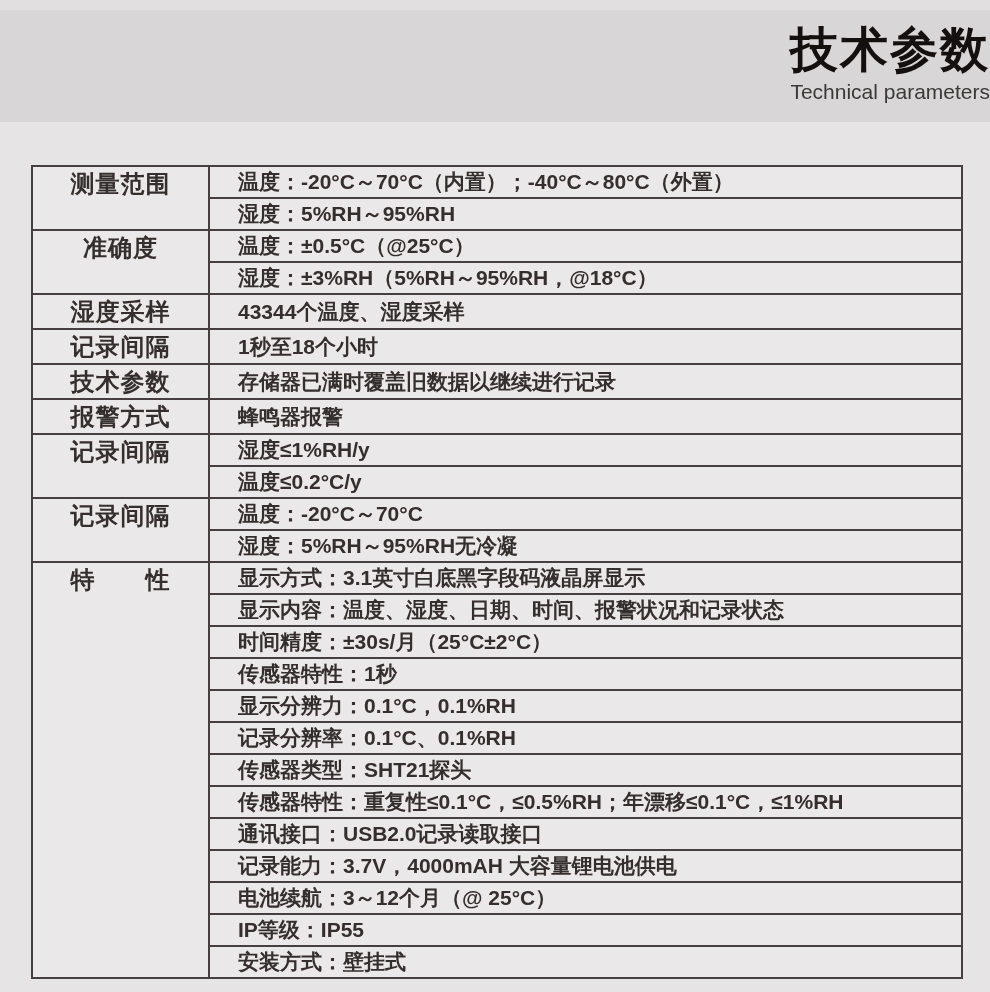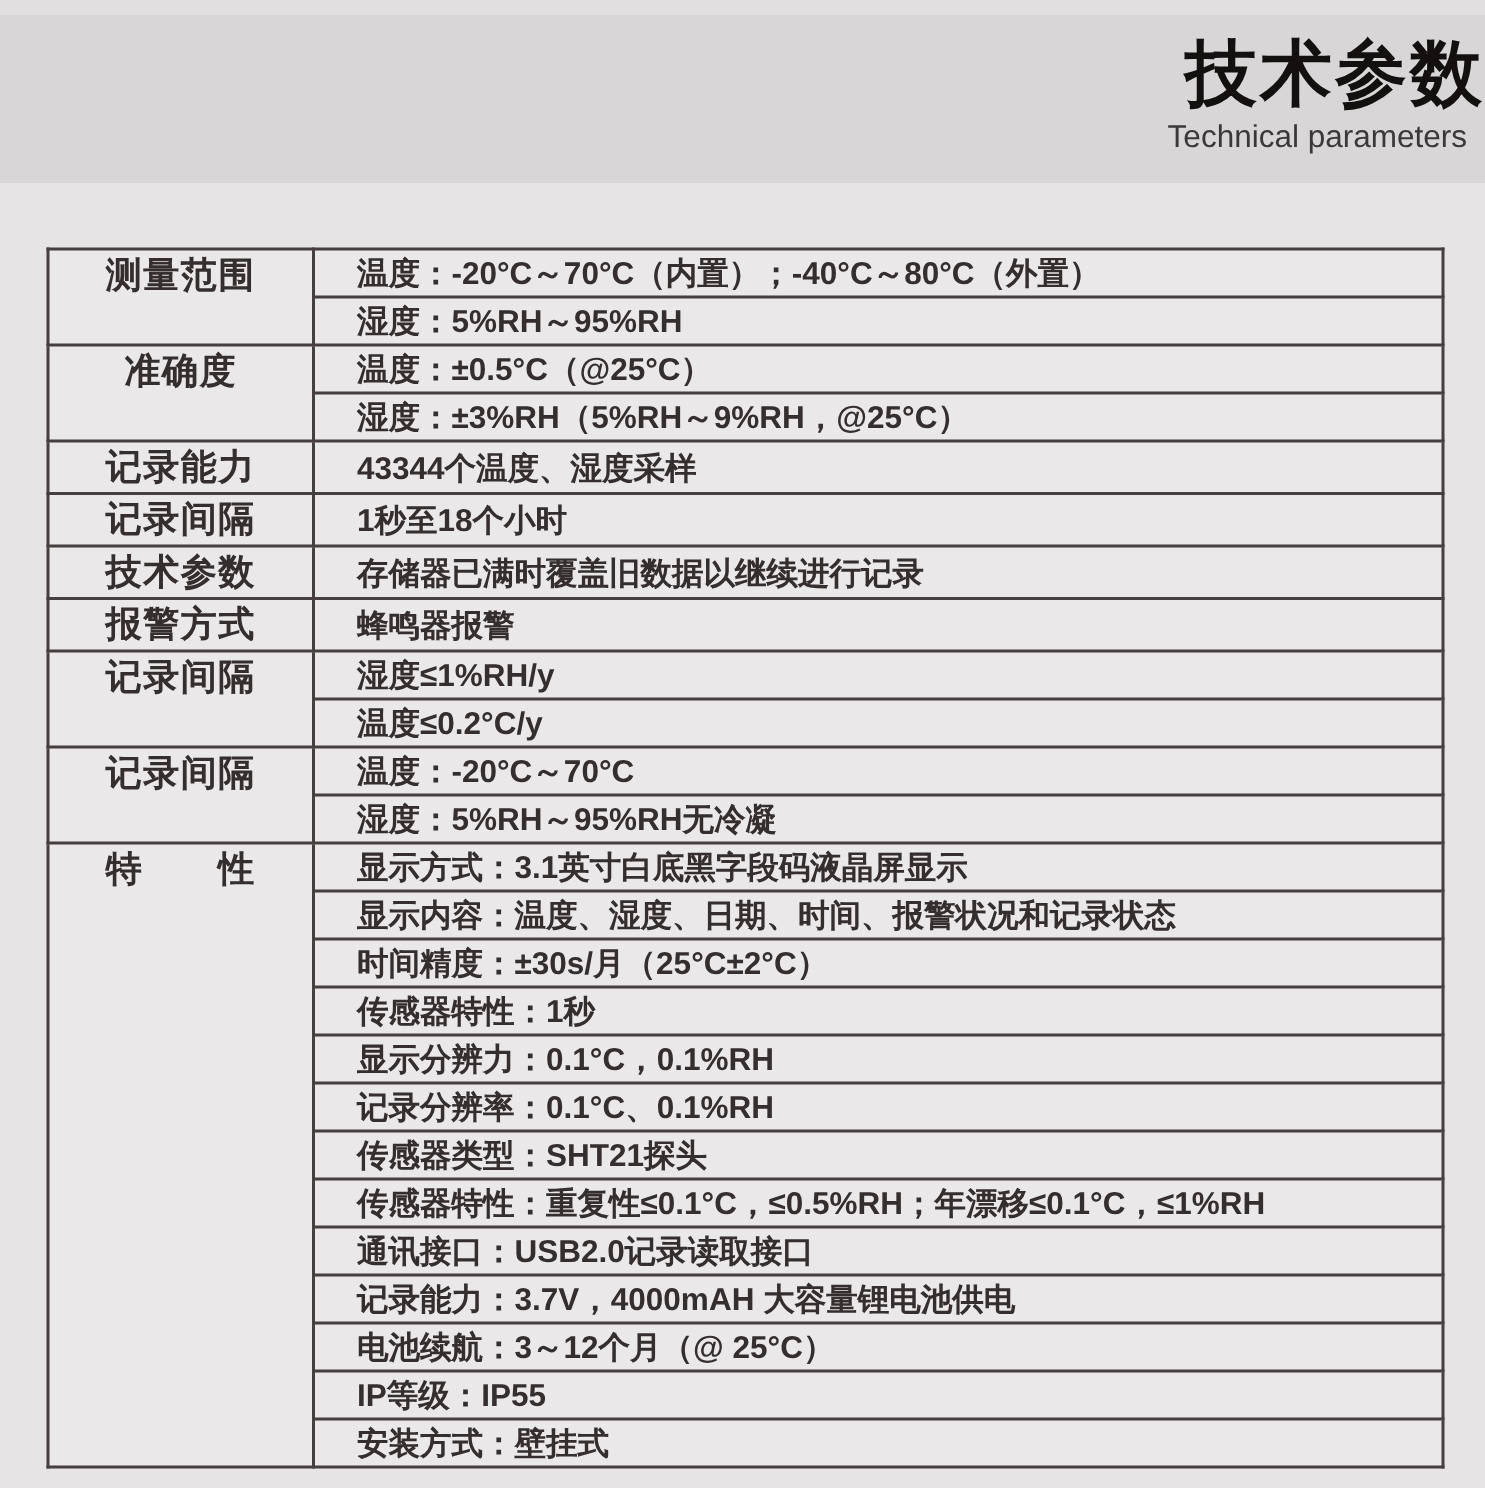--- a/index.html
+++ b/index.html
@@ -31,21 +31,21 @@
   .page-title{
     margin:0;
     padding-top:14px;
     font-size:48px;
     font-weight:bold;
     letter-spacing:2px;
     color:var(--title-text);
     line-height:1.1;
   }
   .page-subtitle{
-    margin:2px 12px 0 0;
+    margin:2px 0 0 0;
     font-size:21px;
     font-weight:normal;
     color:var(--subtitle-text);
     line-height:1.2;
   }
   table.spec{
     position:absolute;
     left:31px;top:165px;
     width:932px;
     border-collapse:collapse;
@@ -92,24 +92,24 @@
         <td class="value-cell">温度：-20°C～70°C（内置）；-40°C～80°C（外置）</td>
       </tr>
       <tr>
         <td class="value-cell">湿度：5%RH～95%RH</td>
       </tr>
       <tr>
         <td class="label-cell" rowspan="2">准确度</td>
         <td class="value-cell">温度：±0.5°C（@25°C）</td>
       </tr>
       <tr>
-        <td class="value-cell">湿度：±3%RH（5%RH～9%RH，@25°C）</td>
+        <td class="value-cell">湿度：±3%RH（5%RH～95%RH，@18°C）</td>
       </tr>
       <tr>
-        <td class="label-cell" rowspan="1">记录能力</td>
+        <td class="label-cell" rowspan="1">湿度采样</td>
         <td class="value-cell">43344个温度、湿度采样</td>
       </tr>
       <tr>
         <td class="label-cell" rowspan="1">记录间隔</td>
         <td class="value-cell">1秒至18个小时</td>
       </tr>
       <tr>
         <td class="label-cell" rowspan="1">技术参数</td>
         <td class="value-cell">存储器已满时覆盖旧数据以继续进行记录</td>
       </tr>

